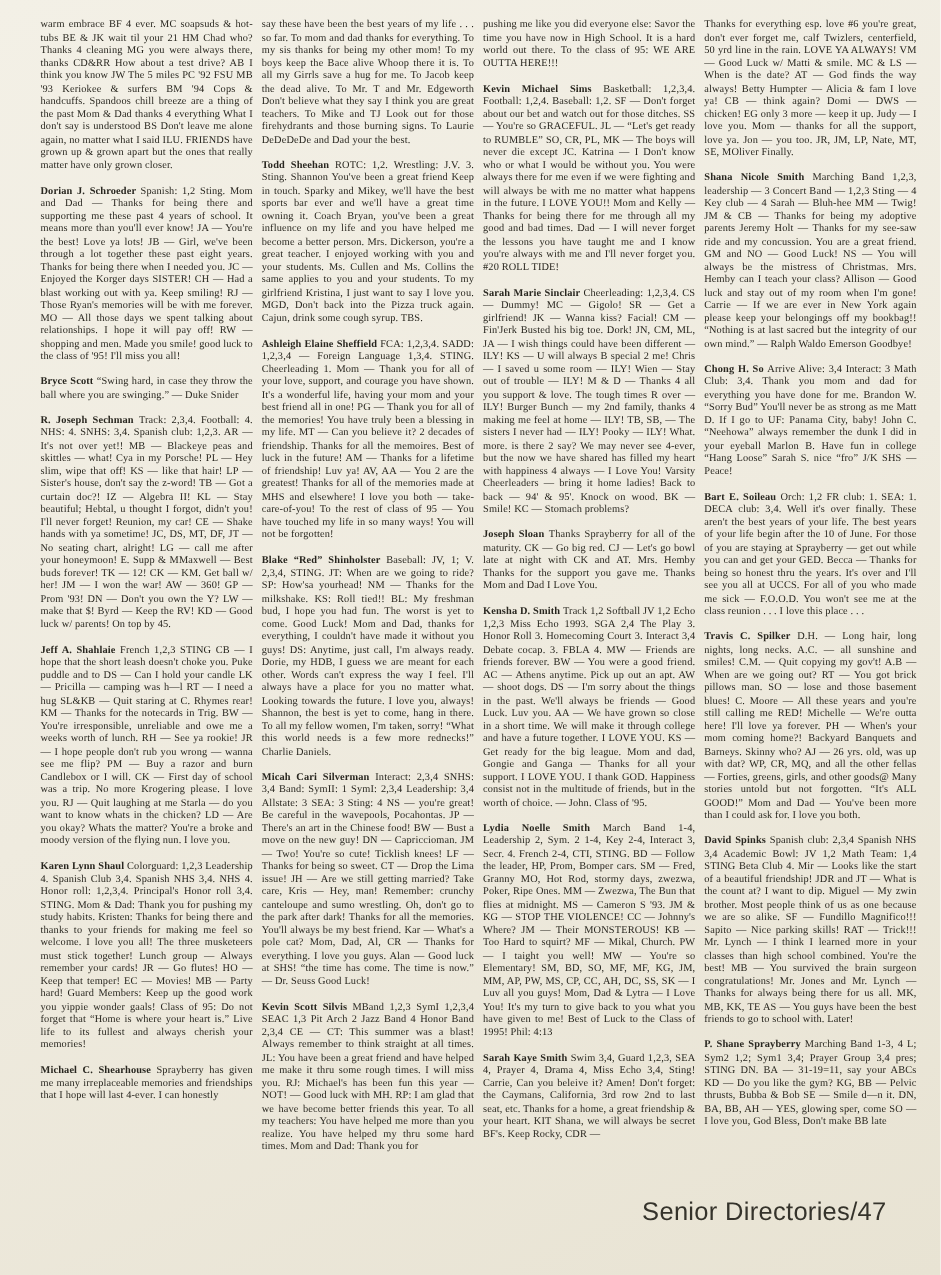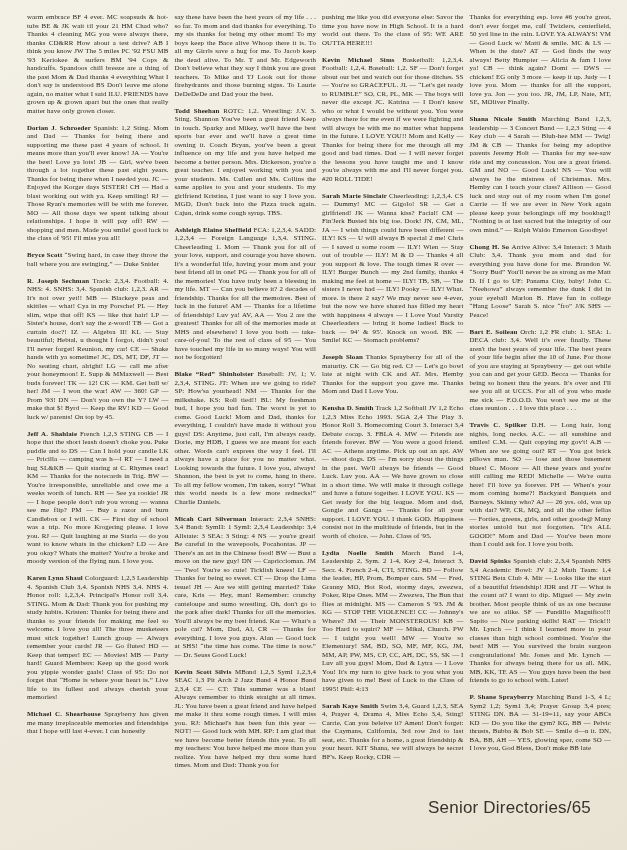--- a/index.html
+++ b/index.html
@@ -66,14 +66,14 @@
       <div class="column">
         <div class="entry"><span>Thanks for everything esp. love #6 you're great, don't ever forget me, calf Twizlers, centerfield, 50 yrd line in the rain. LOVE YA ALWAYS! VM — Good Luck w/ Matti &amp; smile. MC &amp; LS — When is the date? AT — God finds the way always! Betty Humpter — Alicia &amp; fam I love ya! CB — think again? Domi — DWS — chicken! EG only 3 more — keep it up. Judy — I love you. Mom — thanks for all the support, love ya. Jon — you too. JR, JM, LP, Nate, MT, SE, MOliver Finally.</span></div>
         <div class="entry"><span class="entry-name">Shana Nicole Smith </span><span>Marching Band 1,2,3, leadership — 3 Concert Band — 1,2,3 Sting — 4 Key club — 4 Sarah — Bluh-hee MM — Twig! JM &amp; CB — Thanks for being my adoptive parents Jeremy Holt — Thanks for my see-saw ride and my concussion. You are a great friend. GM and NO — Good Luck! NS — You will always be the mistress of Christmas. Mrs. Hemby can I teach your class? Allison — Good luck and stay out of my room when I'm gone! Carrie — If we are ever in New York again please keep your belongings off my bookbag!! “Nothing is at last sacred but the integrity of our own mind.” — Ralph Waldo Emerson Goodbye!</span></div>
         <div class="entry"><span class="entry-name">Chong H. So </span><span>Arrive Alive: 3,4 Interact: 3 Math Club: 3,4. Thank you mom and dad for everything you have done for me. Brandon W. “Sorry Bud” You'll never be as strong as me Matt D. If I go to UF: Panama City, baby! John C. “Neehowa” always remember the dunk I did in your eyeball Marlon B. Have fun in college “Hang Loose” Sarah S. nice “fro” J/K SHS — Peace!</span></div>
         <div class="entry"><span class="entry-name">Bart E. Soileau </span><span>Orch: 1,2 FR club: 1. SEA: 1. DECA club: 3,4. Well it's over finally. These aren't the best years of your life. The best years of your life begin after the 10 of June. For those of you are staying at Sprayberry — get out while you can and get your GED. Becca — Thanks for being so honest thru the years. It's over and I'll see you all at UCCS. For all of you who made me sick — F.O.O.D. You won't see me at the class reunion . . . I love this place . . .</span></div>
         <div class="entry"><span class="entry-name">Travis C. Spilker </span><span>D.H. — Long hair, long nights, long necks. A.C. — all sunshine and smiles! C.M. — Quit copying my gov't! A.B — When are we going out? RT — You got brick pillows man. SO — lose and those basement blues! C. Moore — All these years and you're still calling me RED! Michelle — We're outta here! I'll love ya forever. PH — When's your mom coming home?! Backyard Banquets and Barneys. Skinny who? AJ — 26 yrs. old, was up with dat? WP, CR, MQ, and all the other fellas — Forties, greens, girls, and other goods@ Many stories untold but not forgotten. “It's ALL GOOD!” Mom and Dad — You've been more than I could ask for. I love you both.</span></div>
         <div class="entry"><span class="entry-name">David Spinks </span><span>Spanish club: 2,3,4 Spanish NHS 3,4 Academic Bowl: JV 1,2 Math Team: 1,4 STING Beta Club 4. Mir — Looks like the start of a beautiful friendship! JDR and JT — What is the count at? I want to dip. Miguel — My zwin brother. Most people think of us as one because we are so alike. SF — Fundillo Magnifico!!! Sapito — Nice parking skills! RAT — Trick!!! Mr. Lynch — I think I learned more in your classes than high school combined. You're the best! MB — You survived the brain surgeon congratulations! Mr. Jones and Mr. Lynch — Thanks for always being there for us all. MK, MB, KK, TE AS — You guys have been the best friends to go to school with. Later!</span></div>
         <div class="entry"><span class="entry-name">P. Shane Sprayberry </span><span>Marching Band 1-3, 4 L; Sym2 1,2; Sym1 3,4; Prayer Group 3,4 pres; STING DN. BA — 31-19=11, say your ABCs KD — Do you like the gym? KG, BB — Pelvic thrusts, Bubba &amp; Bob SE — Smile d—n it. DN, BA, BB, AH — YES, glowing sper, come SO — I love you, God Bless, Don't make BB late</span></div>
       </div>
     </div>
-  <div class="footer">Senior Directories/65</div>
+  <div class="footer">Senior Directories/47</div>
 </div>
 
 </body></html>

